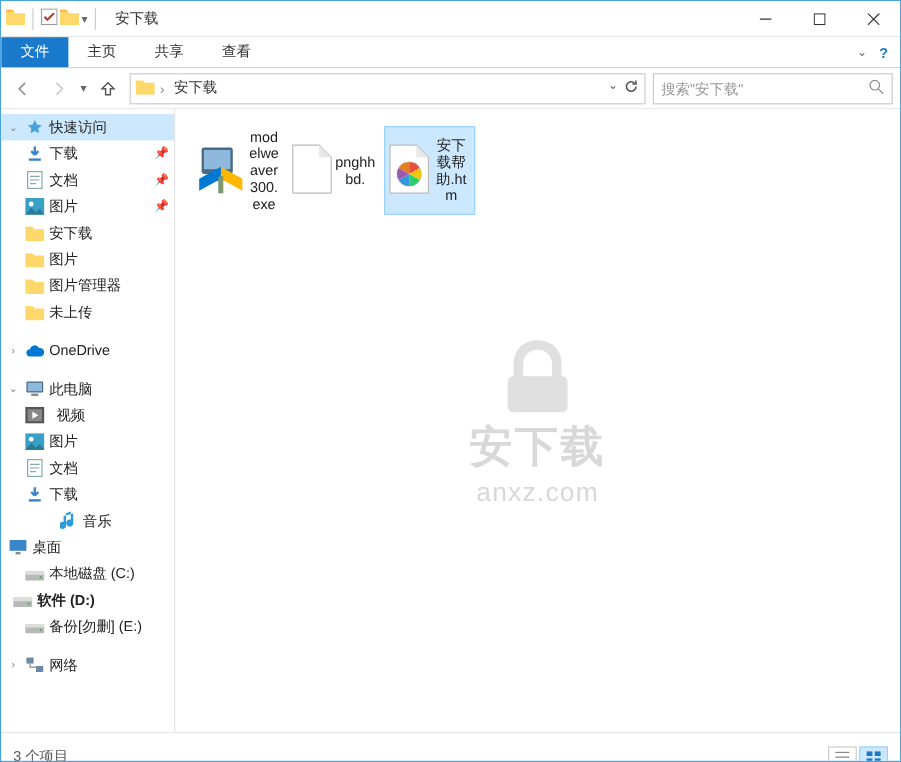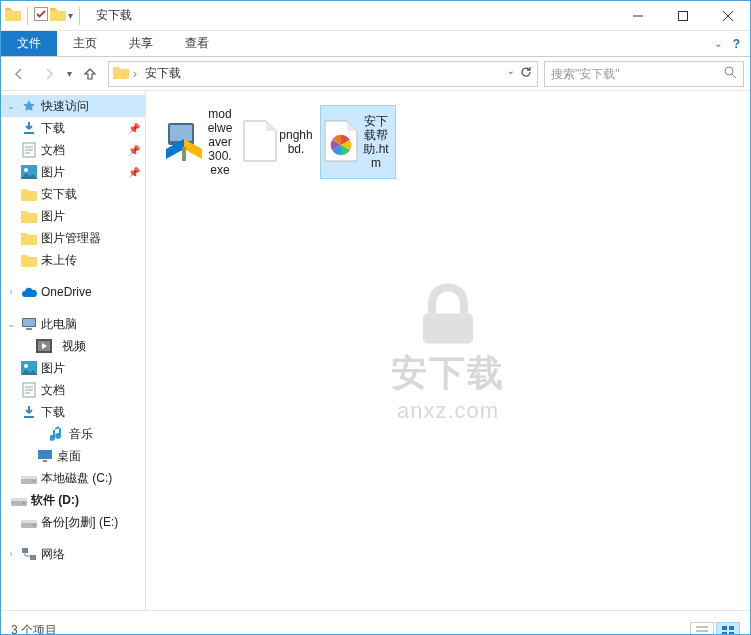--- a/index.html
+++ b/index.html
@@ -240,21 +240,21 @@
       <span class="tree-icon">
           <svg width="16" height="14" viewBox="0 0 16 14">
             <rect x="1" y="1" width="14" height="9" fill="#4a6a8a" rx="1"></rect>
             <rect x="2" y="2" width="12" height="7" fill="#8fb8dd"></rect>
             <rect x="5" y="11" width="6" height="2" fill="#888"></rect>
           </svg>
         </span>
       <span class="tree-label">此电脑</span>
     </div>
     <div id="pc-items">
-        <div class="tree-item" style="padding-left: 35px; gap: 10px;">
+        <div class="tree-item" style="padding-left: 20px; gap: 10px;">
           <span class="tree-icon">
             <svg width="16" height="14" viewBox="0 0 16 14">
               <rect width="16" height="14" fill="#555"></rect>
               <rect x="2" y="2" width="12" height="10" fill="#888"></rect>
               <path fill="#fff" d="M6 4v6l5-3z"></path>
             </svg>
           </span>
           <span class="tree-label">视频</span>
         </div>
         <div class="tree-item" style="padding-left: 20px;">
@@ -288,21 +288,21 @@
           <span class="tree-label">下载</span>
         </div>
         <div class="tree-item" style="padding-left: 20px; margin-left: 28px;">
           <span class="tree-icon">
             <svg width="14" height="16" viewBox="0 0 14 16">
               <path fill="#2a9ad8" d="M5 2v9a3 3 0 1 1-2-2V4l8-2v7a3 3 0 1 1-2-2V0z"></path>
             </svg>
           </span>
           <span class="tree-label">音乐</span>
         </div>
-        <div class="tree-item" style="padding-left: 36px;">
+        <div class="tree-item" style="padding-left: 6px;">
           <span class="tree-icon">
             <svg width="16" height="14" viewBox="0 0 16 14">
               <rect x="1" y="1" width="14" height="9" fill="#3a86c8"></rect>
               <rect x="6" y="11" width="4" height="2" fill="#888"></rect>
             </svg>
           </span>
           <span class="tree-label">桌面</span>
         </div>
         <div class="tree-item" style="padding-left: 20px;">
           <span class="tree-icon">

